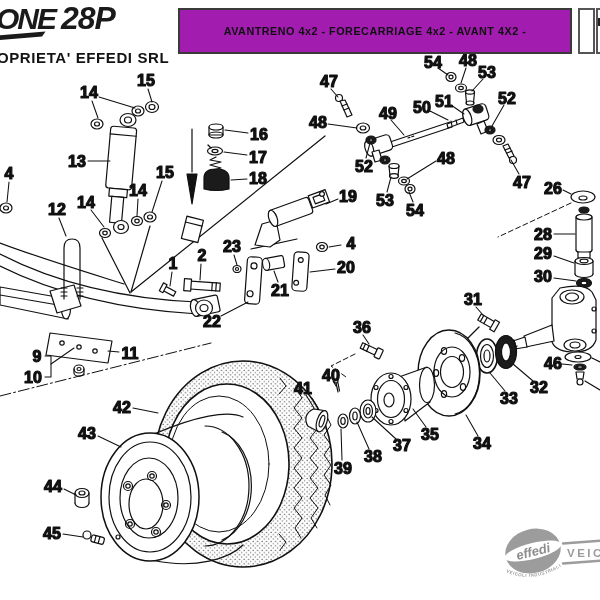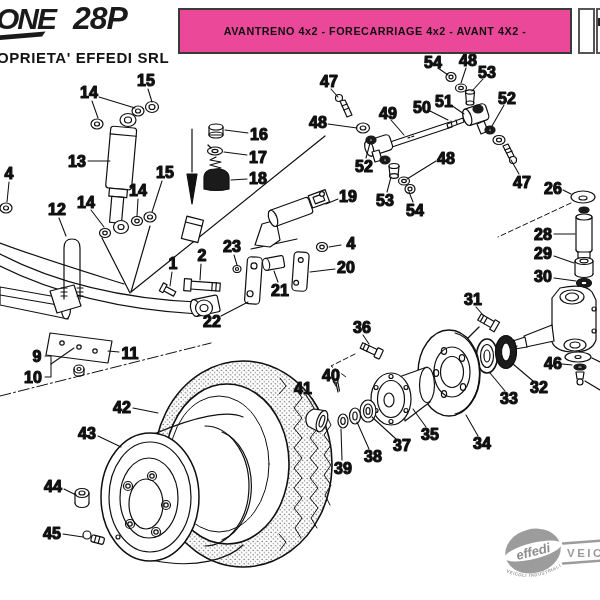--- a/index.html
+++ b/index.html
@@ -2,24 +2,24 @@
 <html><head>
 <meta charset="utf-8">
 <style>
   html,body{margin:0;padding:0;background:#fff;}
   body{width:600px;height:600px;overflow:hidden;font-family:"Liberation Sans",sans-serif;}
   .page{position:relative;width:600px;height:600px;background:#fff;}
   .page svg.main{position:absolute;left:0;top:0;z-index:1;}
   .hdr{position:absolute;z-index:2;}
   .brand-logo{left:-4px;top:0px;color:#1a1a1a;white-space:nowrap;}
   .logo-one{font-style:italic;font-weight:900;font-size:30px;letter-spacing:-2px;}
-  .logo-28p{font-style:italic;font-weight:900;font-size:32px;letter-spacing:-1px;margin-left:18px;}
+  .logo-28p{font-style:italic;font-weight:900;font-size:32px;letter-spacing:-1px;margin-left:6px;}
   .logo-swoosh{position:absolute;left:-10px;top:34px;width:56px;height:5px;background:#1a1a1a;transform:skewX(-38deg) rotate(-5deg);}
   .property{left:-3px;top:49px;font-weight:bold;font-size:15px;letter-spacing:0.6px;color:#131313;white-space:nowrap;}
-  .title-box{left:178px;top:8px;width:390px;height:42px;border:2px solid #3a3a3a;display:flex;flex-direction:column;justify-content:center;align-items:center;background:#ec4899;gap:16px;}
+  .title-box{left:178px;top:8px;width:390px;height:42px;border:2px solid #3a3a3a;display:flex;flex-direction:column;justify-content:center;align-items:center;background:#a21caf;gap:16px;}
   .title-box .tl{font-weight:bold;font-size:10.8px;letter-spacing:0.5px;color:#101010;line-height:14px;white-space:nowrap;}
   .side-box-1{left:578px;top:8px;width:13px;height:42px;border:2px solid #555;background:#fff;}
   .side-box-2{left:596px;top:8px;width:18px;height:42px;border:2px solid #555;background:#fff;}
   .page-mark{left:598px;top:18px;width:5px;height:8px;background:#222;}
   
   .part-label{font-family:"Liberation Sans",sans-serif;font-weight:bold;font-size:16px;fill:#101010;text-anchor:middle;}
   .leader{fill:none;stroke:#101010;stroke-width:1.05;}
   .dash{stroke:#101010;stroke-width:1;fill:none;stroke-dasharray:5 3;}
   .dashdot{stroke:#101010;stroke-width:1;fill:none;stroke-dasharray:11 3 2 3;}
   .effedi-brand{font-family:"Liberation Sans",sans-serif;font-style:italic;font-weight:900;font-size:13px;fill:#8d8d8d;text-anchor:middle;letter-spacing:0px;}

